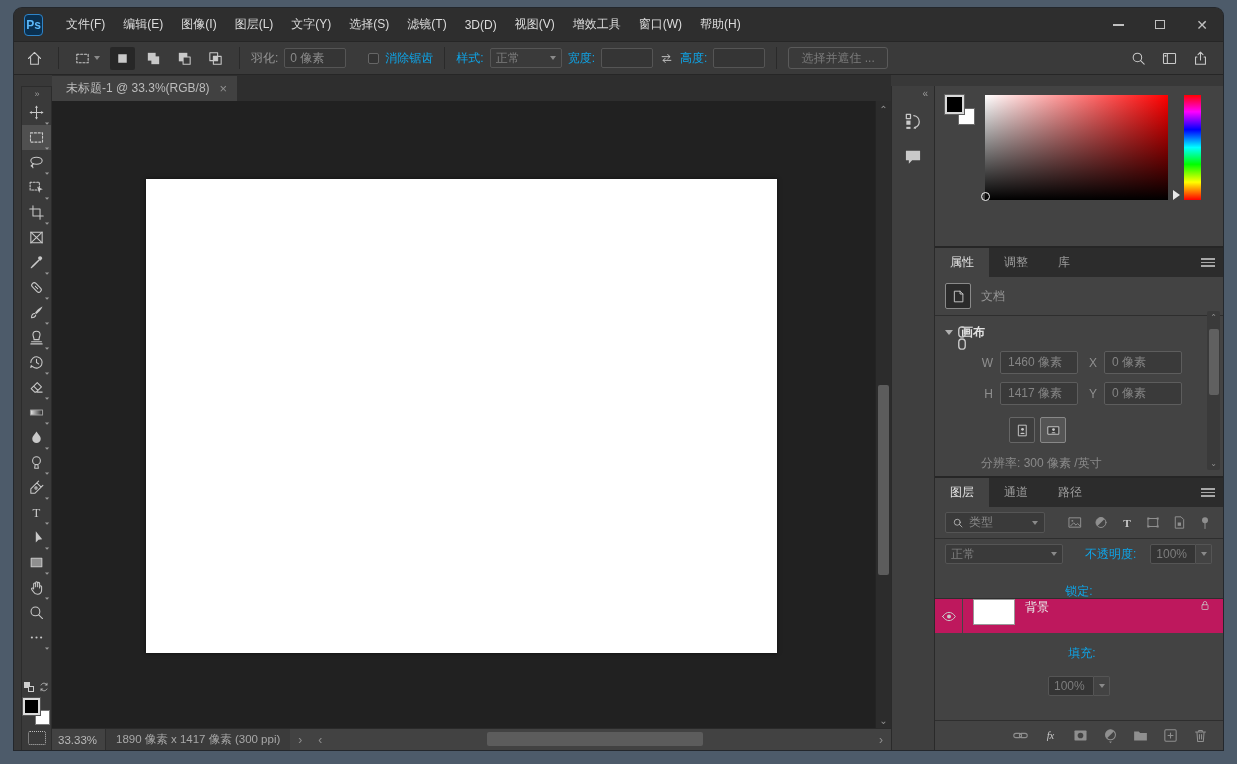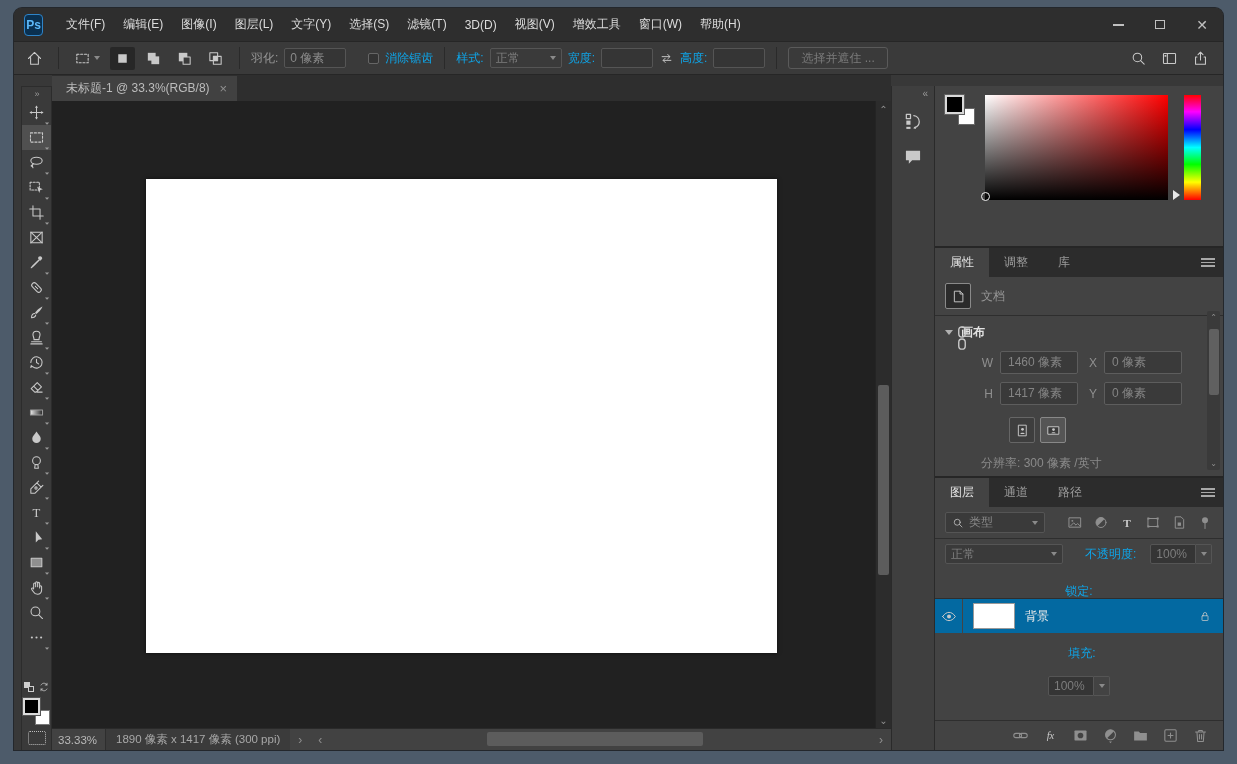--- a/index.html
+++ b/index.html
@@ -125,21 +125,21 @@
   .filter-row { height:32px; border-bottom:1px solid #2e2e2e; }
   .filter-combo { display:flex; align-items:center; gap:5px; background:#3a3a3a; border:1px solid #555; border-radius:2px; height:21px; padding:0 6px; width:104px; color:#8a8a8a; }
   .filter-combo .caret { margin-left:auto; }
   .ficons { display:flex; align-items:center; gap:10px; margin-left:8px; }
   .blend-row { height:30px; }
   .blend-select { width:118px; }
   .mini-field { background:#353535; border:1px solid #555; border-radius:2px 0 0 2px; height:20px; width:46px; color:#7d7d7d; display:flex; align-items:center; padding:0 5px; }
   .mini-drop { border:1px solid #555; border-left:none; border-radius:0 2px 2px 0; height:20px; width:16px; display:flex; align-items:center; justify-content:center; }
   .lock-row { height:30px; border-bottom:1px solid #2e2e2e;flex-direction:column; }
   .lockicons { display:flex; align-items:center; gap:9px; }
-  .layer-row { height:34px; background:#0369a1; display:flex; align-items:center; gap:0; }
+  .layer-row { height:34px; background:#be185d; display:flex; align-items:flex-start; gap:0; }
   .eye-box { width:28px; display:flex; align-items:center; justify-content:center; border-right:1px solid #444; align-self:stretch; }
   .lthumb { width:42px; height:26px; background:#fff; border:1px solid #999; margin:0 10px; }
   .lname { color:#e8e8e8; flex:1; }
   .llock { padding-right:12px; }
   .layers-empty { flex:1; }
   .lfooter { height:30px; border-top:1px solid #2e2e2e; display:flex; align-items:center; justify-content:flex-end; gap:13px; padding:0 14px; }
 </style>
 </head>
 <body>
 

